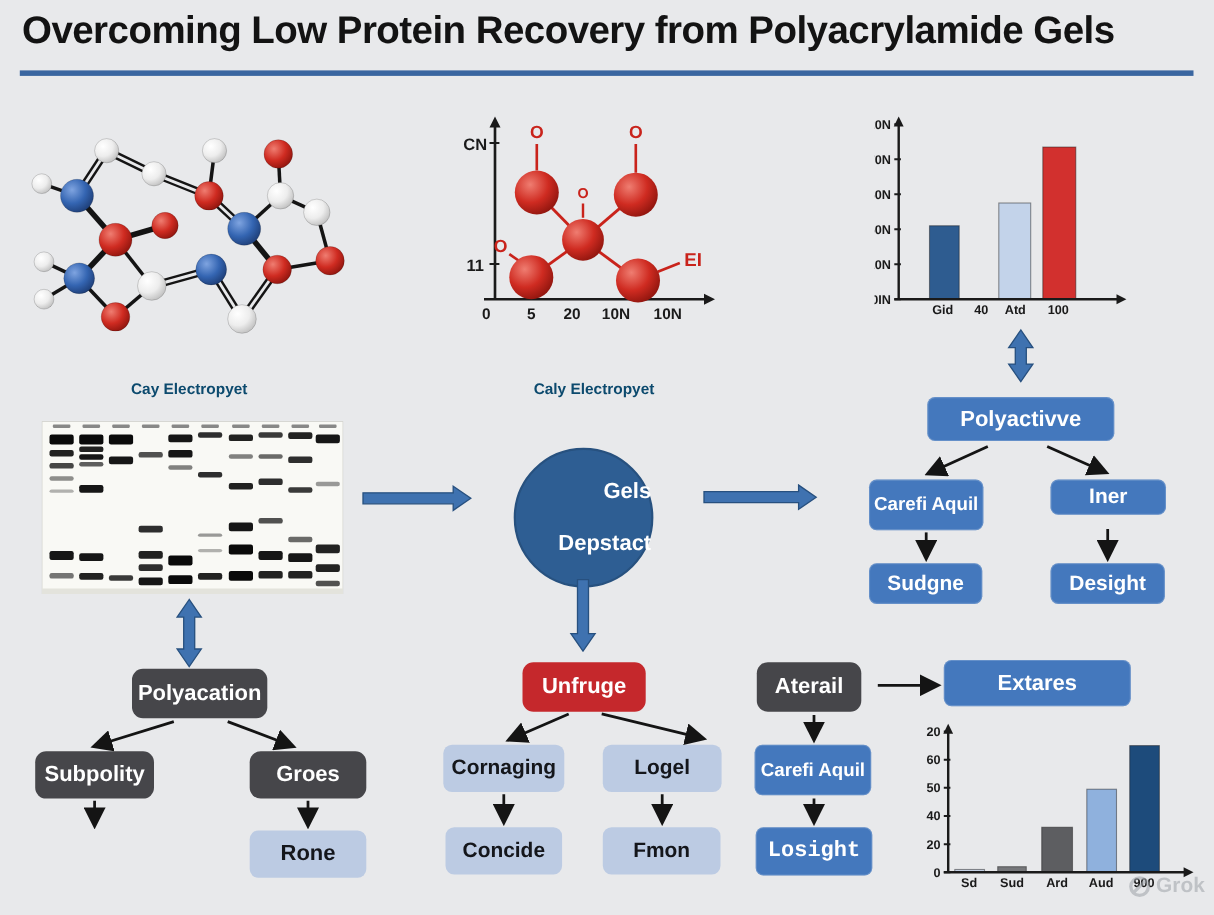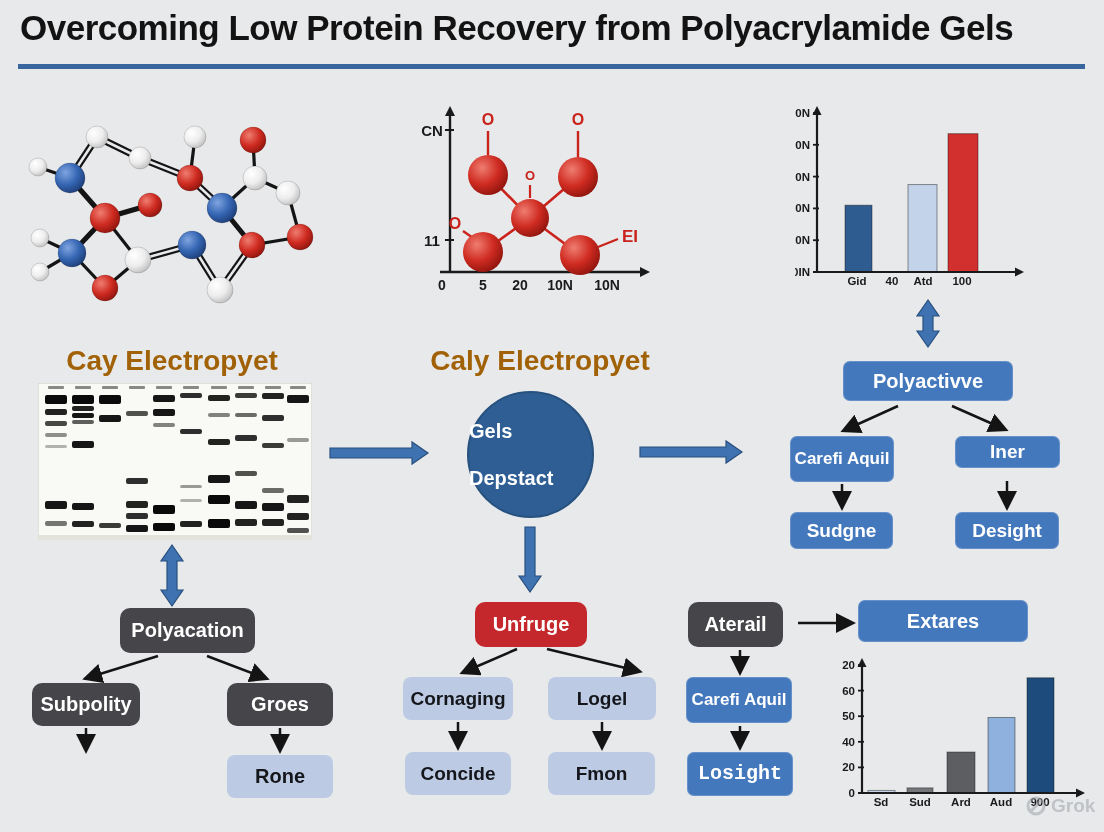--- a/index.html
+++ b/index.html
@@ -1,30 +1,30 @@
 <!DOCTYPE html>
 <html><head>
 <meta charset="utf-8">
 <style>
   html,body{margin:0;padding:0;background:#cfd2d5;}
   .canvas{position:relative;width:1104px;height:832px;background:#e8e9eb;overflow:hidden;
           font-family:"Liberation Sans","DejaVu Sans",sans-serif;color:#141414;}
   .page-title{position:absolute;left:20px;top:8px;margin:0;font-size:35px;font-weight:700;
               letter-spacing:-0.5px;color:#131313;white-space:nowrap;}
   .title-rule{position:absolute;left:18px;top:64px;width:1067px;height:5px;background:#3a66a0;}
-  .sec-label{position:absolute;width:230px;font-size:28px;font-weight:700;color:#a16207;text-align:center;}
+  .sec-label{position:absolute;width:230px;font-size:14px;font-weight:700;color:#0c4a6e;text-align:center;}
   .box{position:absolute;display:flex;align-items:center;justify-content:center;text-align:center;
        font-weight:700;line-height:1.12;padding:2px 4px;box-sizing:border-box;}
   .b-blue{background:#4478bd;color:#ffffff;border-radius:7px;box-shadow:inset 0 0 0 1px rgba(255,255,255,.18);}
   .b-dark{background:#46464a;color:#ffffff;border-radius:10px;}
   .b-light{background:#bccbe3;color:#14161b;border-radius:8px;}
   .b-red{background:#c5282c;color:#ffffff;border-radius:10px;}
-  .circle-node{position:absolute;left:467px;top:391px;width:127px;height:127px;border-radius:50%;
+  .circle-node{position:absolute;left:467px;top:407px;width:127px;height:127px;border-radius:50%;
                background:#2e5e93;border:2px solid #27517f;color:#fff;display:flex;flex-direction:column;
-               align-items:flex-start;justify-content:center;font-weight:700;font-size:20px;line-height:1.35;box-sizing:border-box;gap:20px;}
+               align-items:flex-end;justify-content:center;font-weight:700;font-size:20px;line-height:1.35;box-sizing:border-box;gap:20px;}
   .abs{position:absolute;}
   .watermark{position:absolute;left:1026px;top:795px;display:flex;align-items:center;gap:5px;
              opacity:.55;color:#9fa4a9;font-weight:700;font-size:19px;}
   svg{display:block;}
 </style>
 </head>
 <body>
 
 <div class="canvas">
 
@@ -282,21 +282,21 @@
     <span>Gels</span>
     <span>Depstact</span>
   </div>
 
   <div class="box b-blue" style="left:843px;top:361px;width:170px;height:40px;font-size:20px;">Polyactivve</div>
   <div class="box b-blue" style="left:790px;top:436px;width:104px;height:46px;font-size:17px;">Carefi Aquil</div>
   <div class="box b-blue" style="left:955px;top:436px;width:105px;height:32px;font-size:19px;">Iner</div>
   <div class="box b-blue" style="left:955px;top:512px;width:104px;height:37px;font-size:19px;">Desight</div>
   <div class="box b-blue" style="left:790px;top:512px;width:103px;height:37px;font-size:19px;">Sudgne</div>
 
-  <div class="box b-dark" style="left:120px;top:608px;width:135px;height:45px;font-size:20px;">Polyacation</div>
+  <div class="box b-dark" style="left:120px;top:608px;width:123px;height:45px;font-size:20px;">Polyacation</div>
   <div class="box b-dark" style="left:32px;top:683px;width:108px;height:43px;font-size:20px;">Subpolity</div>
   <div class="box b-dark" style="left:227px;top:683px;width:106px;height:43px;font-size:20px;">Groes</div>
   <div class="box b-light" style="left:227px;top:755px;width:106px;height:43px;font-size:20px;">Rone</div>
 
   <div class="box b-red" style="left:475px;top:602px;width:112px;height:45px;font-size:20px;">Unfruge</div>
   <div class="box b-light" style="left:403px;top:677px;width:110px;height:43px;font-size:19px;">Cornaging</div>
   <div class="box b-light" style="left:548px;top:677px;width:108px;height:43px;font-size:19px;">Logel</div>
   <div class="box b-light" style="left:405px;top:752px;width:106px;height:43px;font-size:19px;">Concide</div>
   <div class="box b-light" style="left:548px;top:752px;width:107px;height:43px;font-size:19px;">Fmon</div>
 

